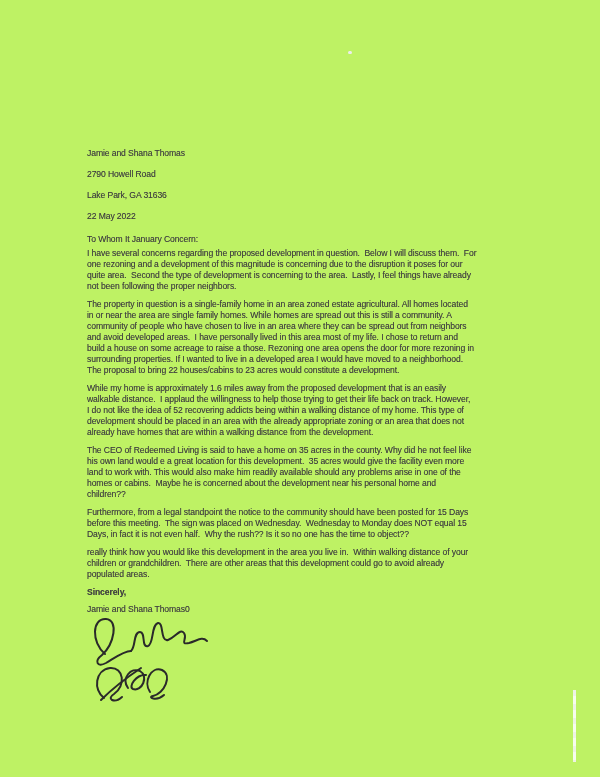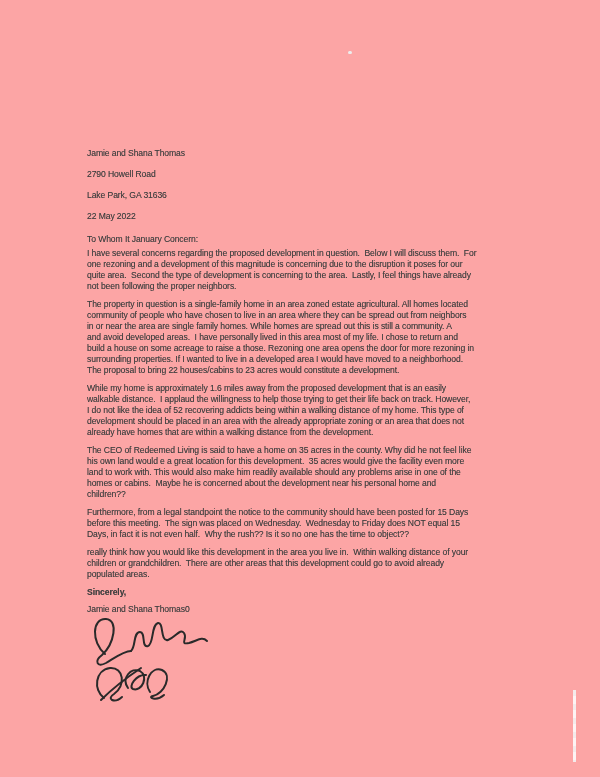--- a/index.html
+++ b/index.html
@@ -3,21 +3,21 @@
 <meta charset="utf-8">
 <style>
   html, body { margin: 0; padding: 0; }
   body {
     width: 600px; height: 777px;
     background: #fdfdfd;
     position: relative;
     overflow: hidden;
     font-family: "Liberation Sans", sans-serif;
   }
-  .page { position: absolute; inset: 0; background: #fca5a5; }
+  .page { position: absolute; inset: 0; background: #bef264; }
   .letter {
     position: absolute;
     left: 87px; top: 148px; width: 445px;
     color: #3f3f3f;
     font-size: 8.6px;
     letter-spacing: -0.1px;
     text-shadow: 0 0 0.5px rgba(70,70,70,0.55);
   }
   .sender div { line-height: 11px; margin-bottom: 10px; white-space: pre; }
   .salutation { line-height: 11px; margin: 12px 0 3px 0; white-space: pre; }
@@ -63,22 +63,22 @@
 
     <div class="para">
         <div>I have several concerns regarding the proposed development in question.  Below I will discuss them.  For</div>
         <div>one rezoning and a development of this magnitude is concerning due to the disruption it poses for our</div>
         <div>quite area.  Second the type of development is concerning to the area.  Lastly, I feel things have already</div>
         <div>not been following the proper neighbors.</div>
       </div>
 
     <div class="para">
         <div>The property in question is a single-family home in an area zoned estate agricultural. All homes located</div>
+        <div>in or near the area are single family homes. While homes are spread out this is still a community. A</div>
         <div>community of people who have chosen to live in an area where they can be spread out from neighbors</div>
-        <div>in or near the area are single family homes. While homes are spread out this is still a community. A</div>
         <div>and avoid developed areas.  I have personally lived in this area most of my life. I chose to return and</div>
         <div>build a house on some acreage to raise a those. Rezoning one area opens the door for more rezoning in</div>
         <div>surrounding properties. If I wanted to live in a developed area I would have moved to a neighborhood.</div>
         <div>The proposal to bring 22 houses/cabins to 23 acres would constitute a development.</div>
       </div>
 
     <div class="para">
         <div>While my home is approximately 1.6 miles away from the proposed development that is an easily</div>
         <div>walkable distance.  I applaud the willingness to help those trying to get their life back on track. However,</div>
         <div>I do not like the idea of 52 recovering addicts being within a walking distance of my home. This type of</div>
@@ -89,21 +89,21 @@
     <div class="para">
         <div>The CEO of Redeemed Living is said to have a home on 35 acres in the county. Why did he not feel like</div>
         <div>his own land would e a great location for this development.  35 acres would give the facility even more</div>
         <div>land to work with. This would also make him readily available should any problems arise in one of the</div>
         <div>homes or cabins.  Maybe he is concerned about the development near his personal home and</div>
         <div>children??</div>
       </div>
 
     <div class="para">
         <div>Furthermore, from a legal standpoint the notice to the community should have been posted for 15 Days</div>
-        <div>before this meeting.  The sign was placed on Wednesday.  Wednesday to Friday does NOT equal 15</div>
+        <div>before this meeting.  The sign was placed on Wednesday.  Wednesday to Monday does NOT equal 15</div>
         <div>Days, in fact it is not even half.  Why the rush?? Is it so no one has the time to object??</div>
       </div>
 
     <div class="para">
         <div>really think how you would like this development in the area you live in.  Within walking distance of your</div>
         <div>children or grandchildren.  There are other areas that this development could go to avoid already</div>
         <div>populated areas.</div>
       </div>
 
     <div class="closing">Sincerely,</div>

